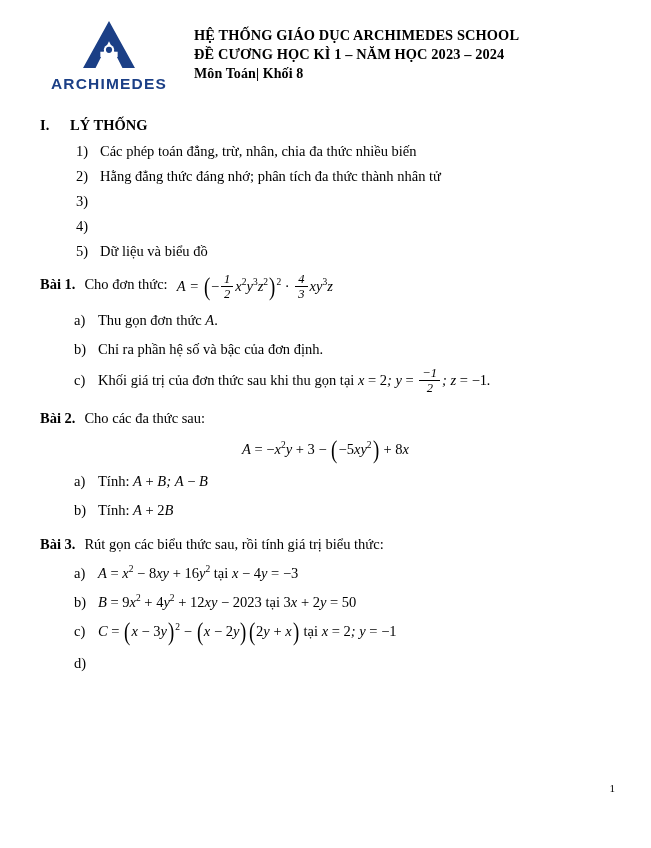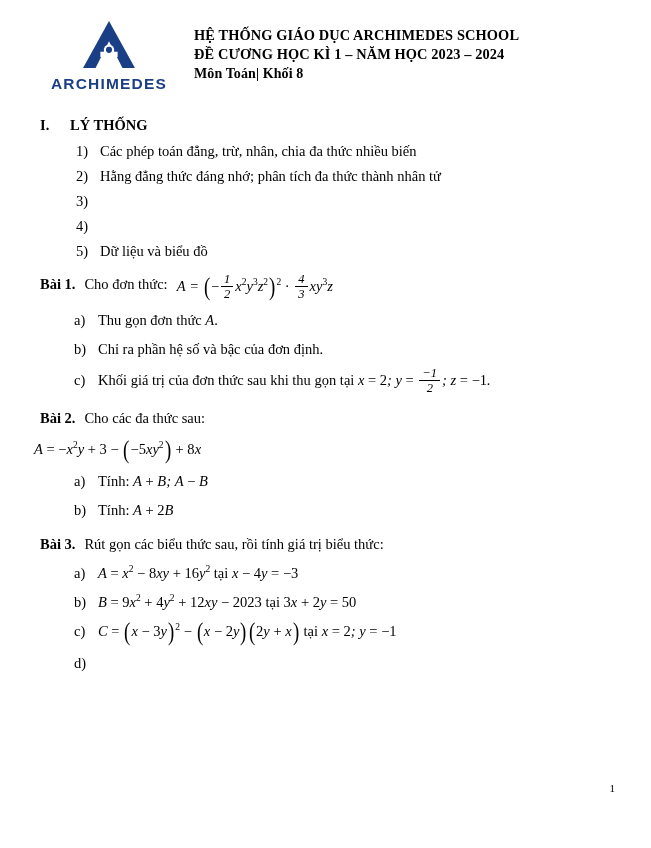--- a/index.html
+++ b/index.html
@@ -114,20 +114,21 @@
   }
   .sub-list li {
     margin: 7px 0;
     display: flex;
     gap: 8px;
     align-items: baseline;
   }
   .sub-list li .mk { flex: 0 0 16px; }
 
   .eq-block {
+    text-align: center;
     margin: 9px 0 6px 0;
   }
   .eq-block .eq-line {
     margin: 5px 0;
   }
 
   
   .m { font-family: "Liberation Serif", serif; font-style: italic; }
   .mup { font-style: normal; }
   sup.ex {

